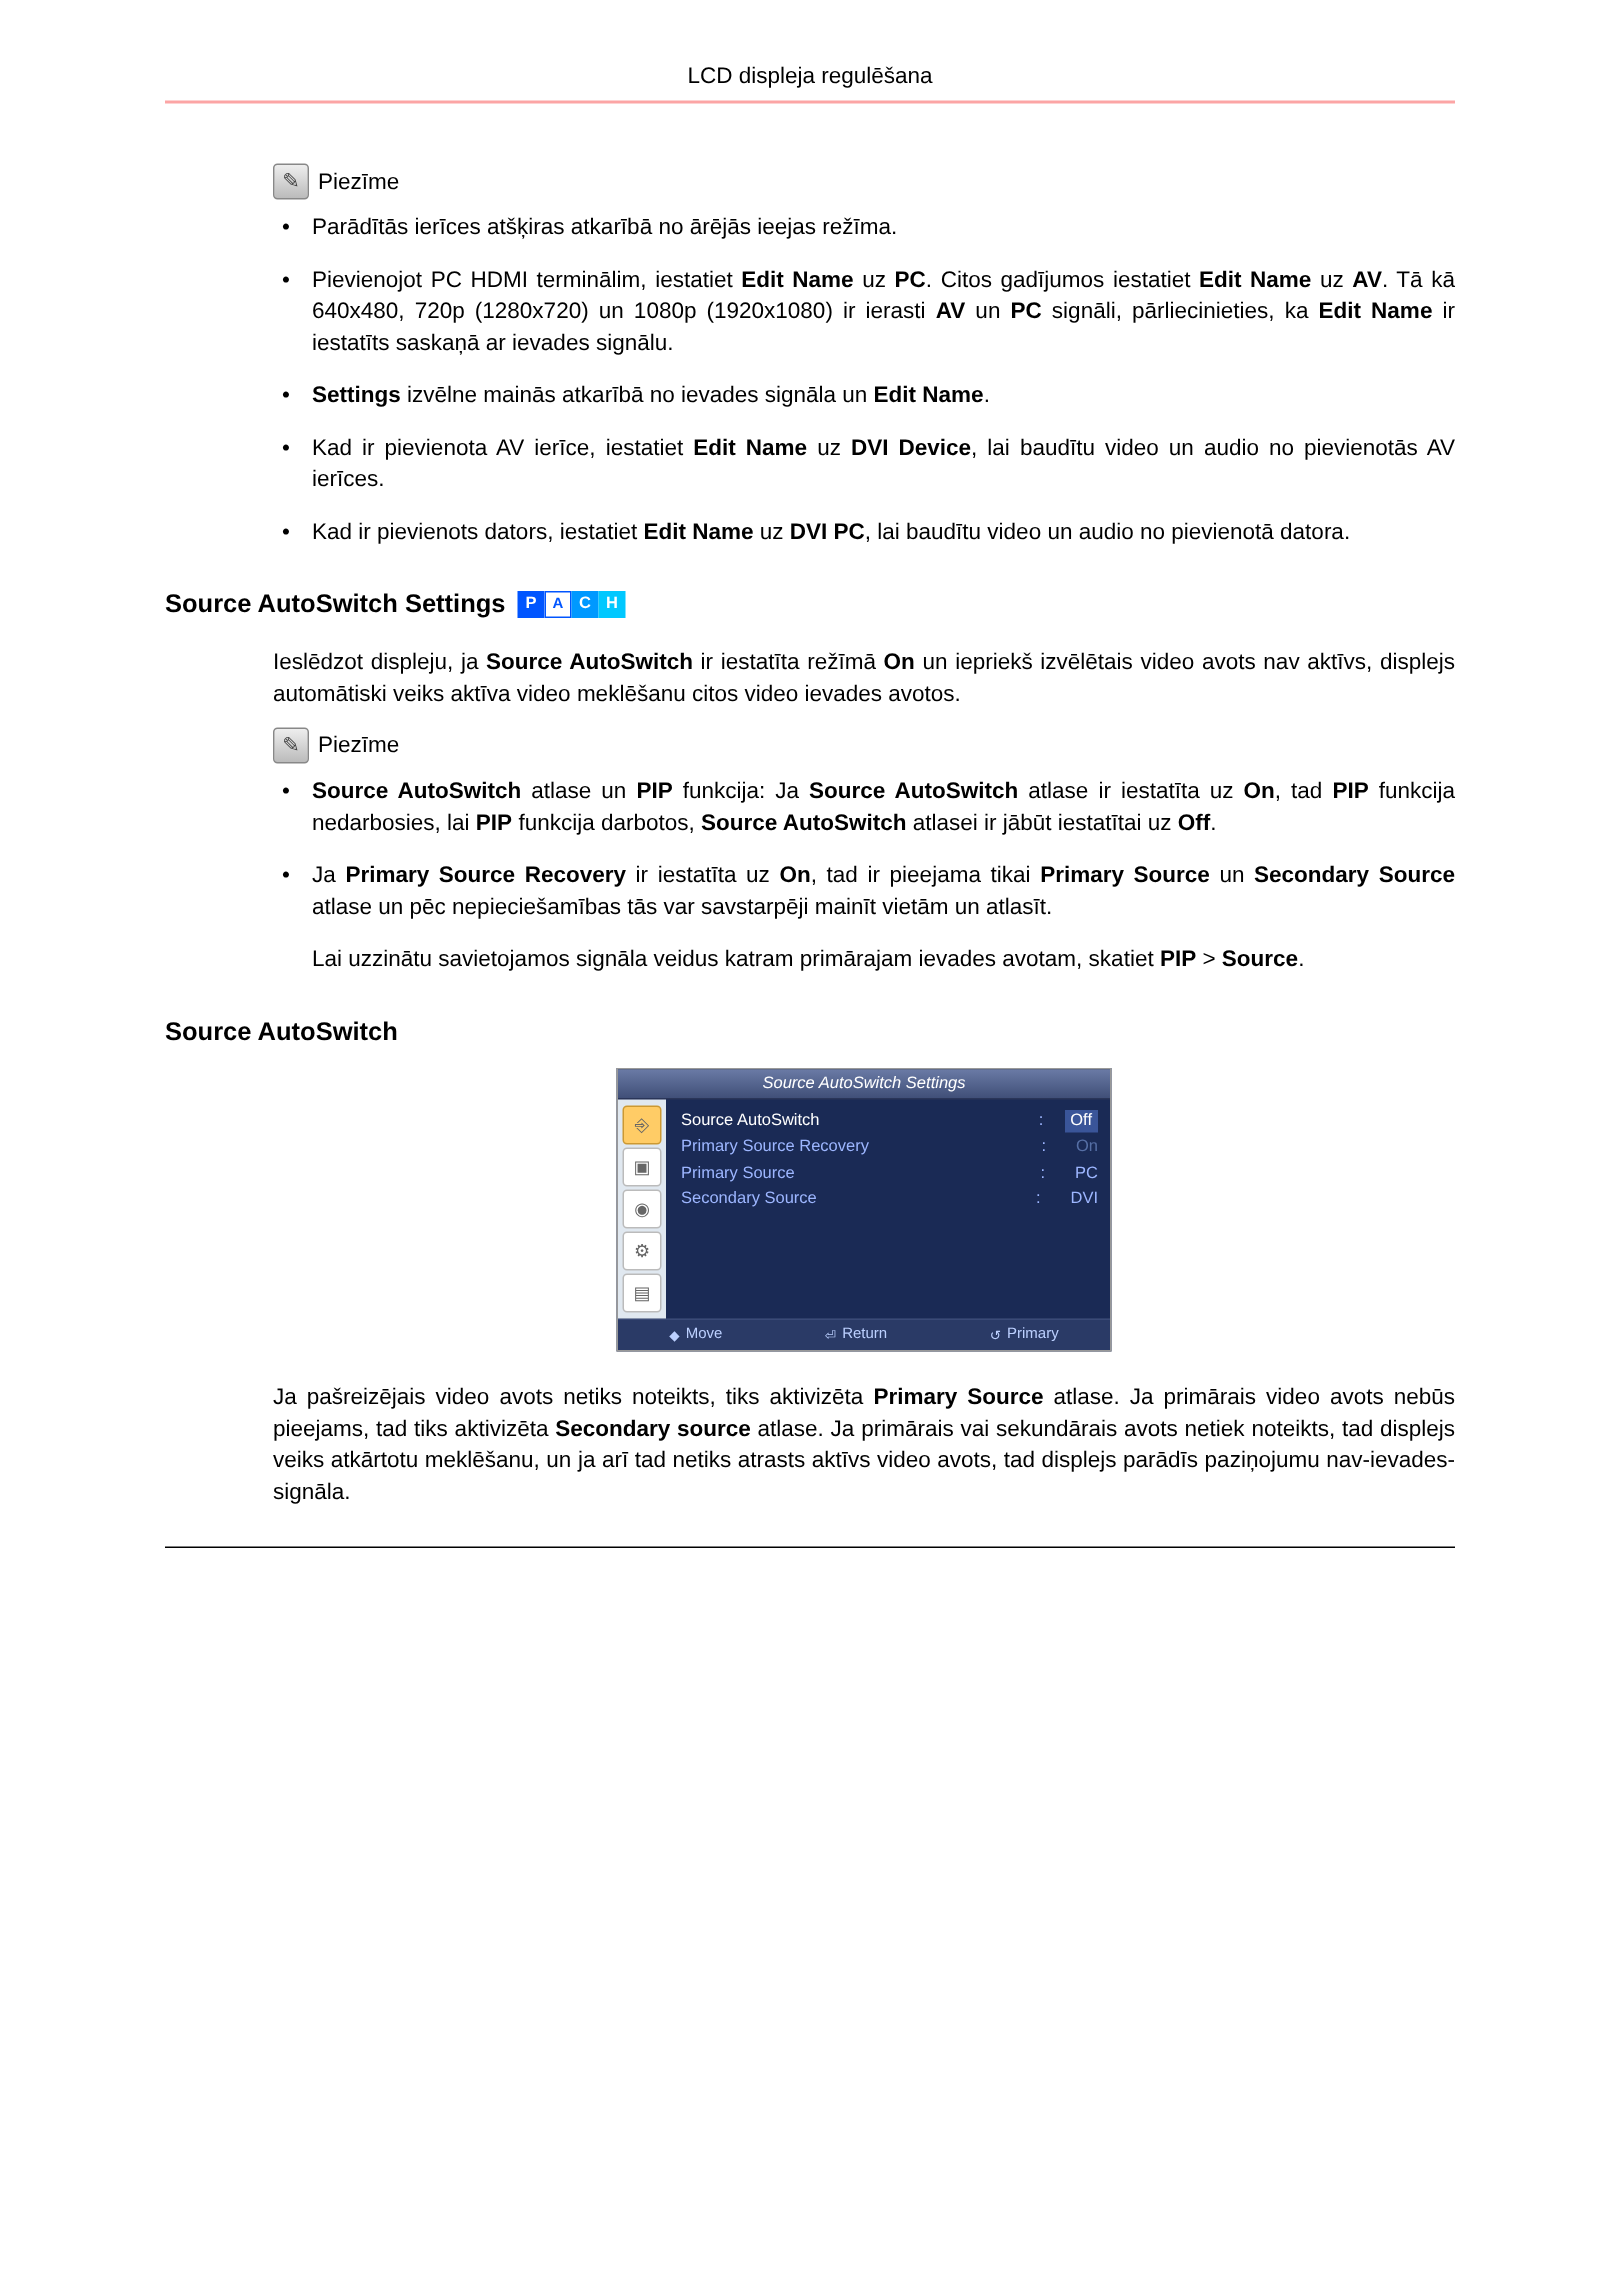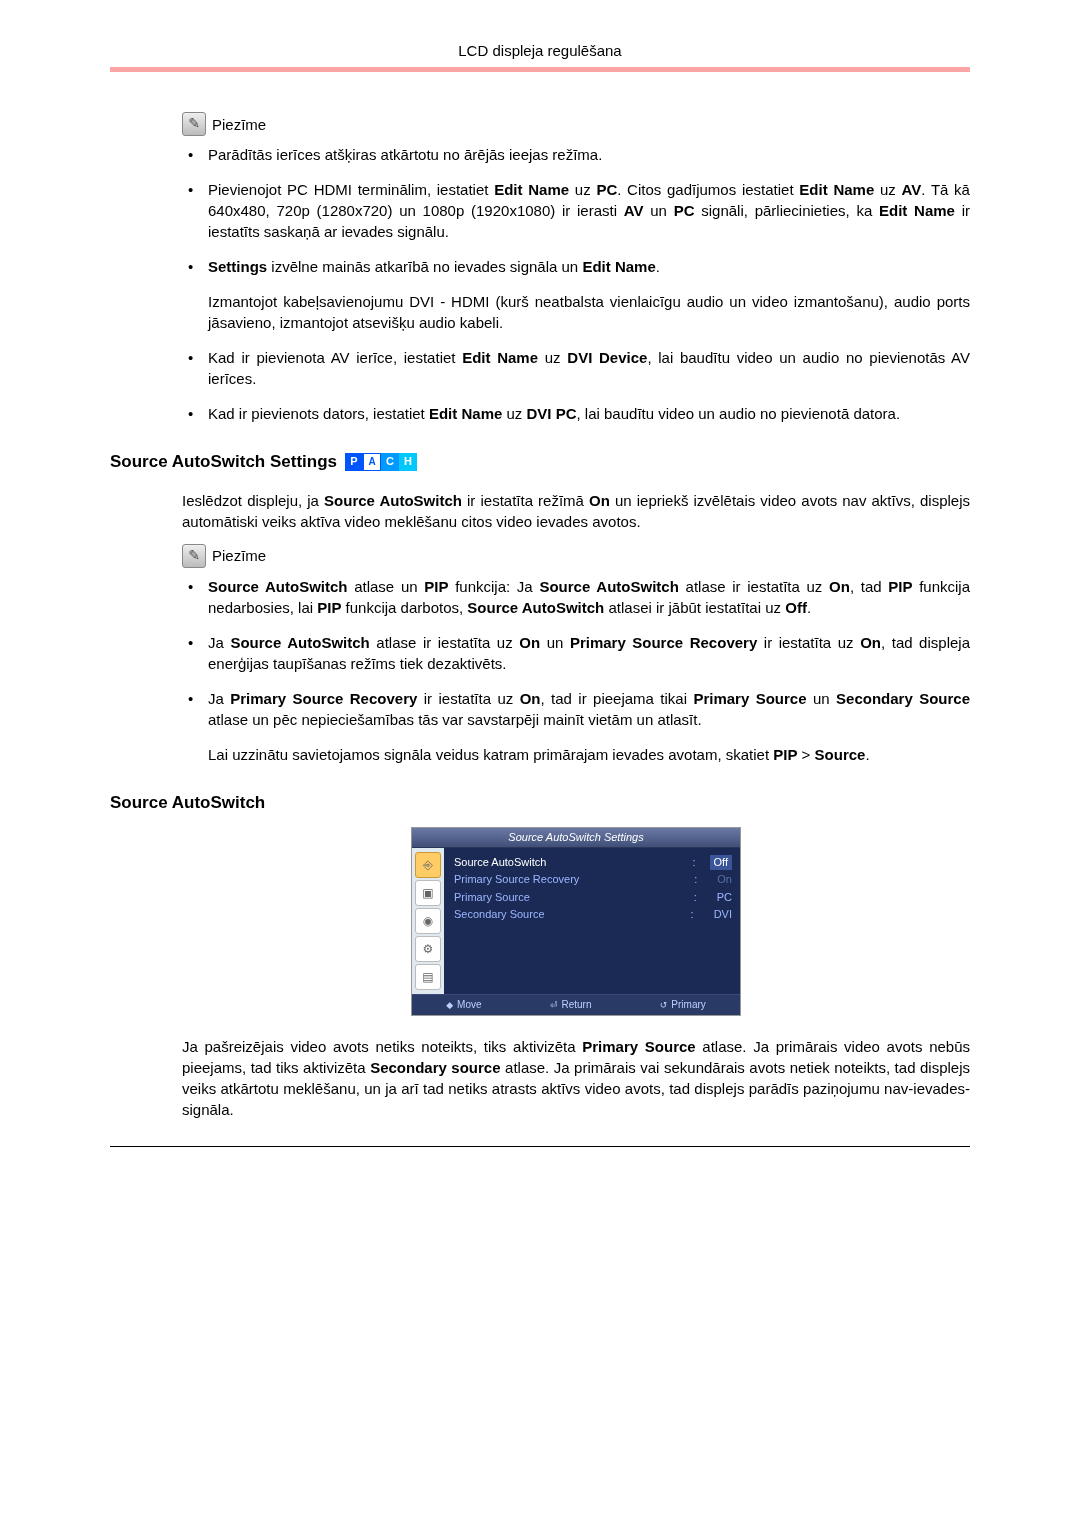--- a/index.html
+++ b/index.html
@@ -13,21 +13,21 @@
   .page {
     width: 1080px;
     margin: 0 auto;
     padding: 40px 110px 60px 110px;
     box-sizing: border-box;
   }
   .header-line {
     text-align: center;
     font-size: 15px;
     padding-bottom: 6px;
-    border-bottom: 5px solid #fca5a5;
+    border-bottom: 2px solid #fca5a5;
     margin-bottom: 40px;
   }
   .content-col {
     margin-left: 72px;
   }
   .note-row {
     display: flex;
     align-items: center;
     gap: 6px;
     margin: 12px 0 6px 0;
@@ -176,23 +176,23 @@
 <div class="page">
 
   <div class="header-line">LCD displeja regulēšana</div>
 
   <div class="content-col">
     <div class="note-row">
       <span class="note-icon">✎</span>
       <span class="note-label">Piezīme</span>
     </div>
     <ul class="bullets" id="bullets1">
-        <li>Parādītās ierīces atšķiras atkārtotu no ārējās ieejas režīma.</li>
+        <li>Parādītās ierīces atšķiras atkarībā no ārējās ieejas režīma.</li>
         <li>Pievienojot PC HDMI terminālim, iestatiet <strong>Edit Name</strong> uz <strong>PC</strong>. Citos gadījumos iestatiet <strong>Edit Name</strong> uz <strong>AV</strong>. Tā kā 640x480, 720p (1280x720) un 1080p (1920x1080) ir ierasti <strong>AV</strong> un <strong>PC</strong> signāli, pārliecinieties, ka <strong>Edit Name</strong> ir iestatīts saskaņā ar ievades signālu.</li>
-        <li><strong>Settings</strong> izvēlne mainās atkarībā no ievades signāla un <strong>Edit Name</strong>.<p class="para" style="padding-left: 0px;">Izmantojot kabeļsavienojumu DVI - HDMI (kurš neatbalsta vienlaicīgu audio un video izmantošanu), audio ports jāsavieno, izmantojot atsevišķu audio kabeli.</p></li>
+        <li><strong>Settings</strong> izvēlne mainās atkarībā no ievades signāla un <strong>Edit Name</strong>.</li>
         <li>Kad ir pievienota AV ierīce, iestatiet <strong>Edit Name</strong> uz <strong>DVI Device</strong>, lai baudītu video un audio no pievienotās AV ierīces.</li>
         <li>Kad ir pievienots dators, iestatiet <strong>Edit Name</strong> uz <strong>DVI PC</strong>, lai baudītu video un audio no pievienotā datora.</li>
       </ul>
   </div>
 
   <div class="section-heading">
     <span>Source AutoSwitch Settings</span>
     <span class="mode-icons">
       <span class="mi mi-p">P</span>
       <span class="mi mi-a">A</span>
@@ -202,21 +202,20 @@
   </div>
 
   <div class="content-col">
     <p class="para" id="s2intro" style="margin-top:16px;">Ieslēdzot displeju, ja <strong>Source AutoSwitch</strong> ir iestatīta režīmā <strong>On</strong> un iepriekš izvēlētais video avots nav aktīvs, displejs automātiski veiks aktīva video meklēšanu citos video ievades avotos.</p>
     <div class="note-row">
       <span class="note-icon">✎</span>
       <span class="note-label">Piezīme</span>
     </div>
     <ul class="bullets" id="bullets2">
         <li><strong>Source AutoSwitch</strong> atlase un <strong>PIP</strong> funkcija: Ja <strong>Source AutoSwitch</strong> atlase ir iestatīta uz <strong>On</strong>, tad <strong>PIP</strong> funkcija nedarbosies, lai <strong>PIP</strong> funkcija darbotos, <strong>Source AutoSwitch</strong> atlasei ir jābūt iestatītai uz <strong>Off</strong>.</li>
-        <li>Ja <strong>Source AutoSwitch</strong> atlase ir iestatīta uz <strong>On</strong> un <strong>Primary Source Recovery</strong> ir iestatīta uz <strong>On</strong>, tad displeja enerģijas taupīšanas režīms tiek dezaktivēts.</li>
         <li>Ja <strong>Primary Source Recovery</strong> ir iestatīta uz <strong>On</strong>, tad ir pieejama tikai <strong>Primary Source</strong> un <strong>Secondary Source</strong> atlase un pēc nepieciešamības tās var savstarpēji mainīt vietām un atlasīt.<p class="para" style="padding-left: 0px;">Lai uzzinātu savietojamos signāla veidus katram primārajam ievades avotam, skatiet <strong>PIP</strong> &gt; <strong>Source</strong>.</p></li>
       </ul>
   </div>
 
   <div class="section-heading">
     <span>Source AutoSwitch</span>
   </div>
 
   <div class="content-col">
 

